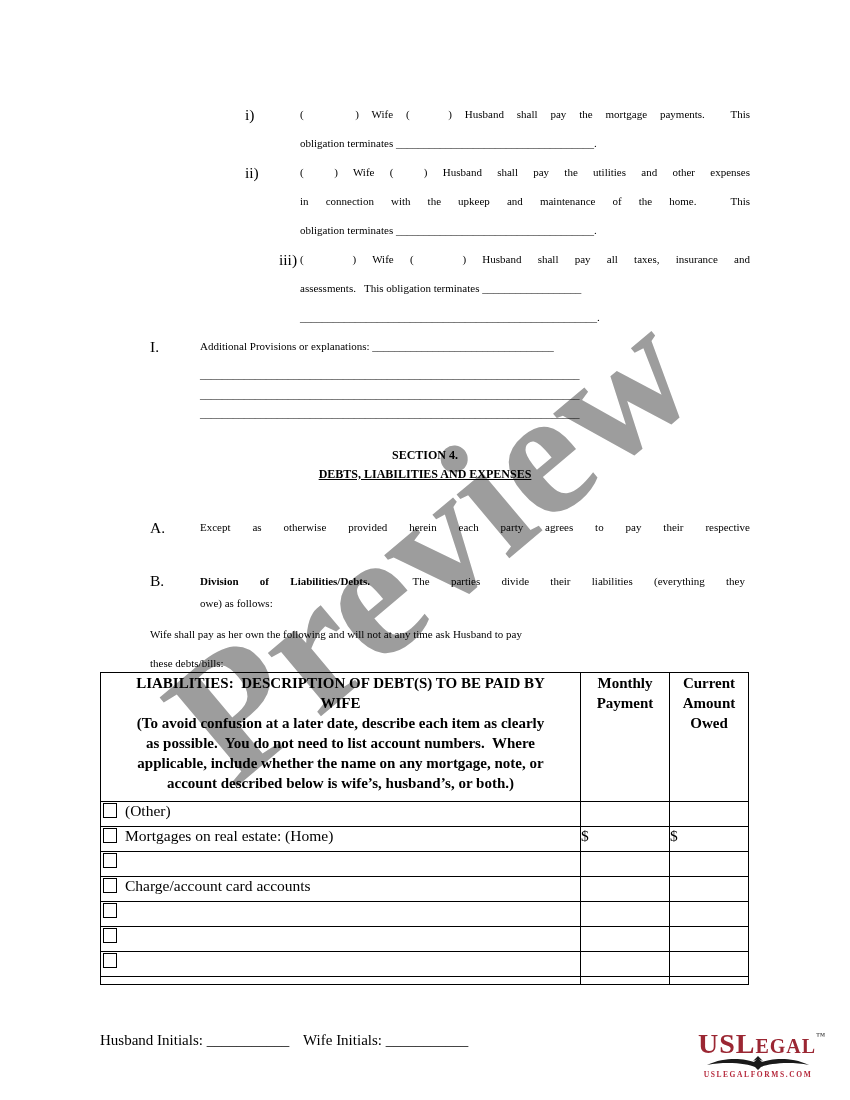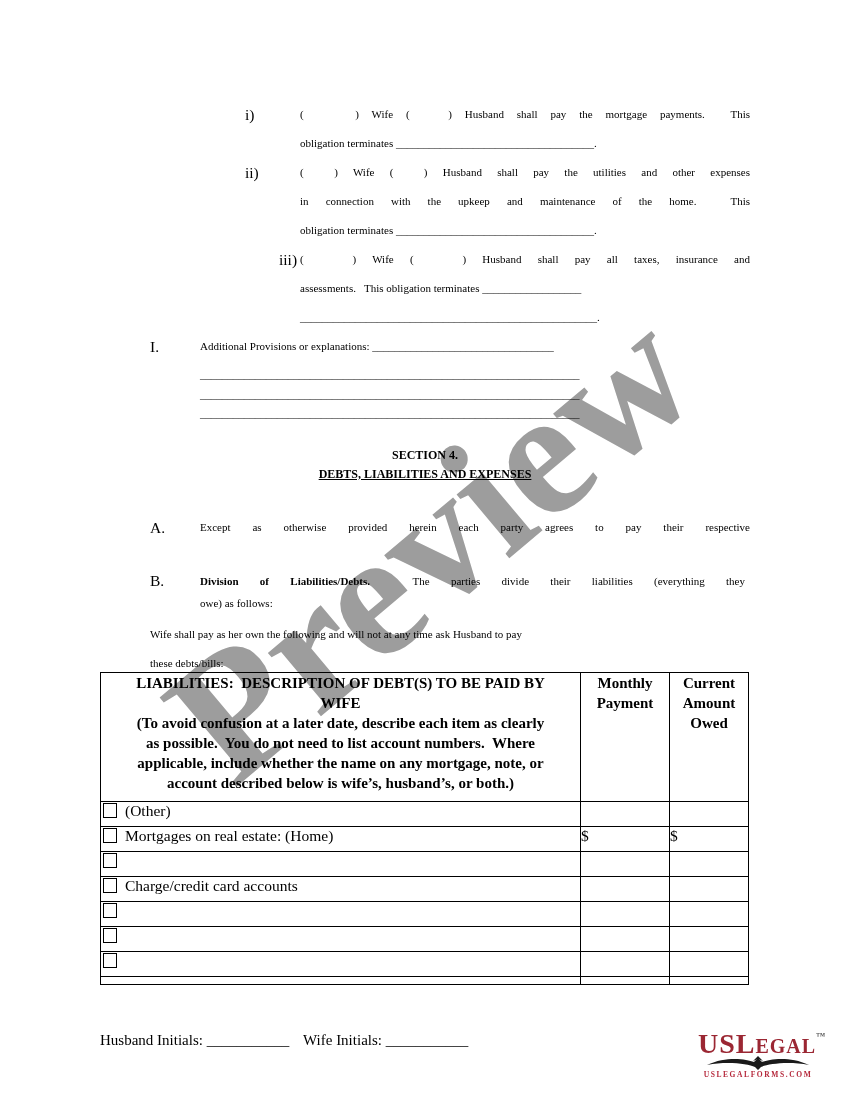--- a/index.html
+++ b/index.html
@@ -140,21 +140,21 @@
         <td class="desc"><span class="cbx"></span><span>Mortgages on real estate: (Home)</span></td>
         <td class="money">$</td>
         <td class="money">$</td>
       </tr>
       <tr class="brow">
         <td class="desc"><span class="cbx"></span><span></span></td>
         <td class="money"></td>
         <td class="money"></td>
       </tr>
       <tr class="brow">
-        <td class="desc"><span class="cbx"></span><span>Charge/credit card accounts</span></td>
+        <td class="desc"><span class="cbx"></span><span>Charge/account card accounts</span></td>
         <td class="money"></td>
         <td class="money"></td>
       </tr>
       <tr class="brow">
         <td class="desc"><span class="cbx"></span><span></span></td>
         <td class="money"></td>
         <td class="money"></td>
       </tr>
       <tr class="brow">
         <td class="desc"><span class="cbx"></span><span></span></td>

